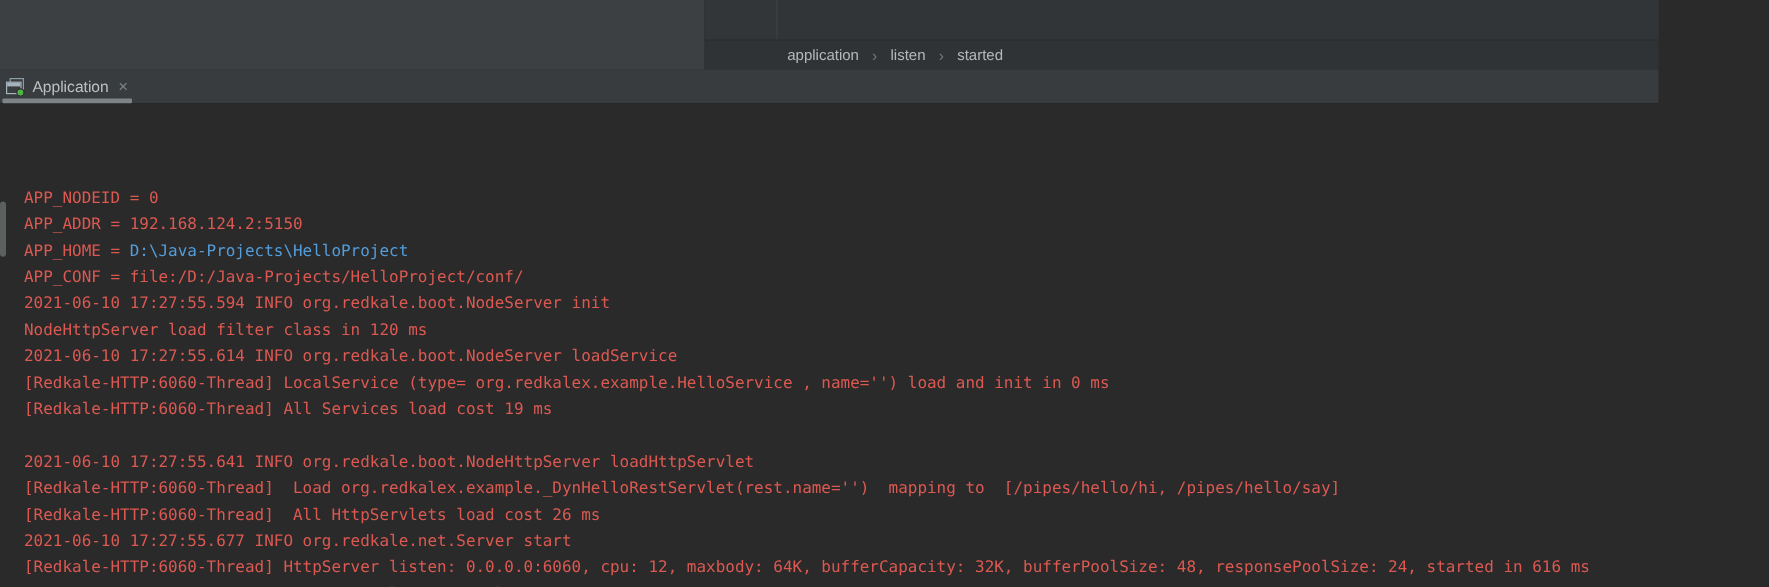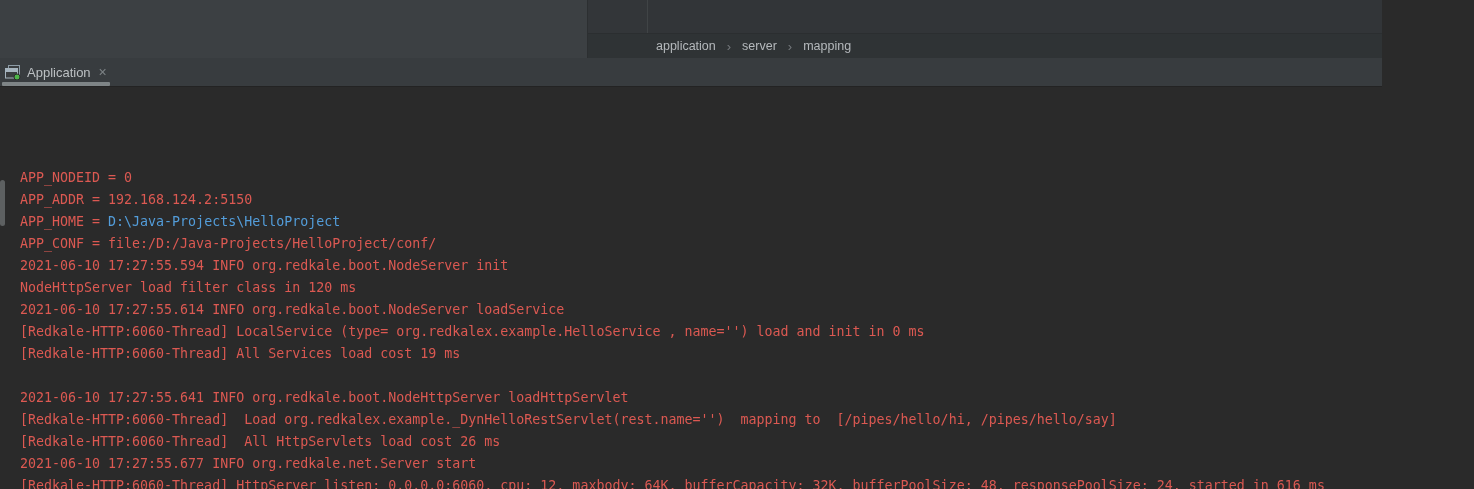--- a/index.html
+++ b/index.html
@@ -52,21 +52,20 @@
 
   
   .console {
     flex: 1; position: relative;
     background: #2a2a2a;
     padding: 2px 0 0 20px;
     font-family: "DejaVu Sans Mono", "Liberation Mono", monospace;
     font-size: 13.3px; line-height: 22px;
     white-space: pre;
     overflow: hidden;
-    margin-top: 12px;
   }
   .line { height: 22px; }
   .seg-err { color: #dc5952; }
   .seg-link { color: #539dda; cursor: pointer; }
   .gutter-pill {
     position: absolute; left: 0; top: 81px;
     width: 5px; height: 46px;
     background: #5d6061; border-radius: 3px;
   }
 </style>
@@ -78,23 +77,23 @@
   <div class="top-row">
     <div class="editor-panel"></div>
     <div class="top-right">
       <div class="top-strip">
         <div class="strip-cell-a"></div>
         <div class="strip-cell-b"></div>
       </div>
       <div class="breadcrumb-bar">
           <span class="bc-item">application</span>
           <span class="bc-sep">›</span>
-          <span class="bc-item">server</span>
+          <span class="bc-item">listen</span>
           <span class="bc-sep">›</span>
-          <span class="bc-item">mapping</span>
+          <span class="bc-item">started</span>
         </div>
     </div>
   </div>
 
   <div class="tab-bar">
     <div class="tab">
       <span class="tab-icon">
         <svg width="17" height="16" viewBox="0 0 17 16">
           <rect x="4.5" y="1.5" width="11" height="9" fill="none" stroke="#8c9ba6" stroke-width="1"></rect>
           <rect x="1.5" y="4.5" width="12" height="9.5" fill="#3a3d3f" stroke="#a5b3bd" stroke-width="1"></rect>

